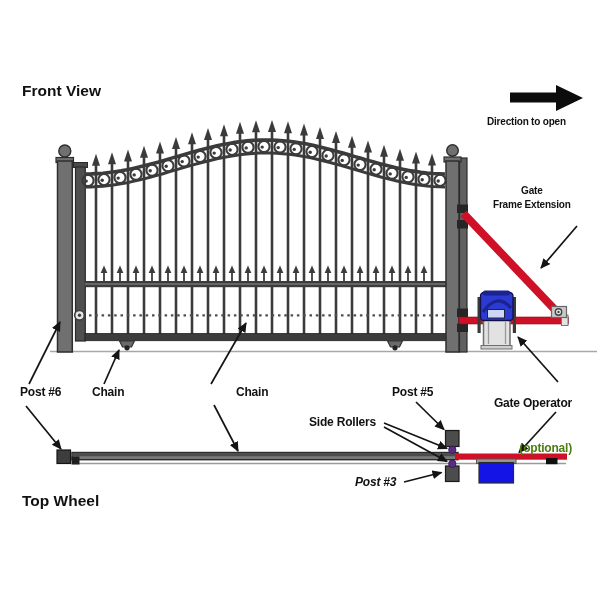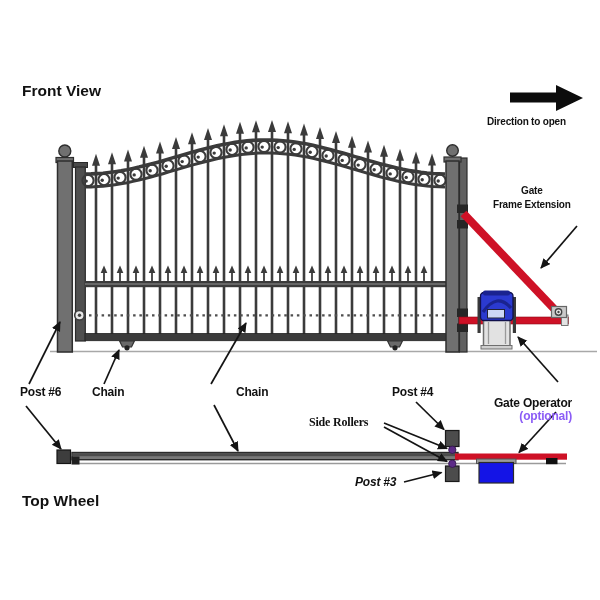--- a/index.html
+++ b/index.html
@@ -4,21 +4,21 @@
 <style>
   html,body{margin:0;padding:0;background:#fff;}
   #stage{position:relative;width:600px;height:600px;background:#ffffff;overflow:hidden;
          font-family:"Liberation Sans", sans-serif;}
   #stage svg{position:absolute;left:0;top:0;}
   .lbl{position:absolute;font-weight:bold;font-size:12px;color:#111;line-height:13.5px;
        letter-spacing:-0.2px;white-space:pre-line;}
   .title{font-size:15.5px;letter-spacing:0;}
   .dir{font-size:10px;text-align:center;}
   .center{text-align:right;}
-  .opt{color:#8b5cf6;display:block;}
+  .opt{color:#4d7c0f;display:block;margin-top:32px;}
 </style>
 </head>
 <body>
 
 <div id="stage">
 
 <svg width="600" height="600" viewBox="0 0 600 600">
   <defs>
     <marker id="ah" markerUnits="userSpaceOnUse" markerWidth="12" markerHeight="11" refX="9" refY="4.5" orient="auto">
       <path d="M0,0 L10,4.5 L0,9 Z" fill="#141414"></path>
@@ -263,21 +263,21 @@
   </g>
 </svg>
 
   <div class="lbl title" style="left:22px;top:84px;">Front View</div>
   <div class="lbl dir" style="left:487px;top:115px;">Direction to open</div>
   <div class="lbl dir" style="left:493px;top:184px;">Gate
 Frame Extension</div>
   <div class="lbl" style="left:20px;top:386px;">Post #6</div>
   <div class="lbl" style="left:92px;top:386px;">Chain</div>
   <div class="lbl" style="left:196px;top:386px;margin-left:40px;">Chain</div>
-  <div class="lbl" style="left:392px;top:386px;">Post #4</div>
-  <div class="lbl" style="left:309px;top:416px;font-family:Liberation Serif, serif;">Side Rollers</div>
+  <div class="lbl" style="left:392px;top:386px;">Post #5</div>
+  <div class="lbl" style="left:309px;top:416px;">Side Rollers</div>
   <div class="lbl" style="left:355px;top:476px;font-style:italic;">Post #3</div>
   <div class="lbl center" style="left:482px;top:383px;width:90px;">
     <span>Gate Operator</span>
     <span class="opt">(optional)</span>
   </div>
   <div class="lbl title" style="left:22px;top:494px;">Top Wheel</div>
 </div>
 
 </body></html>

